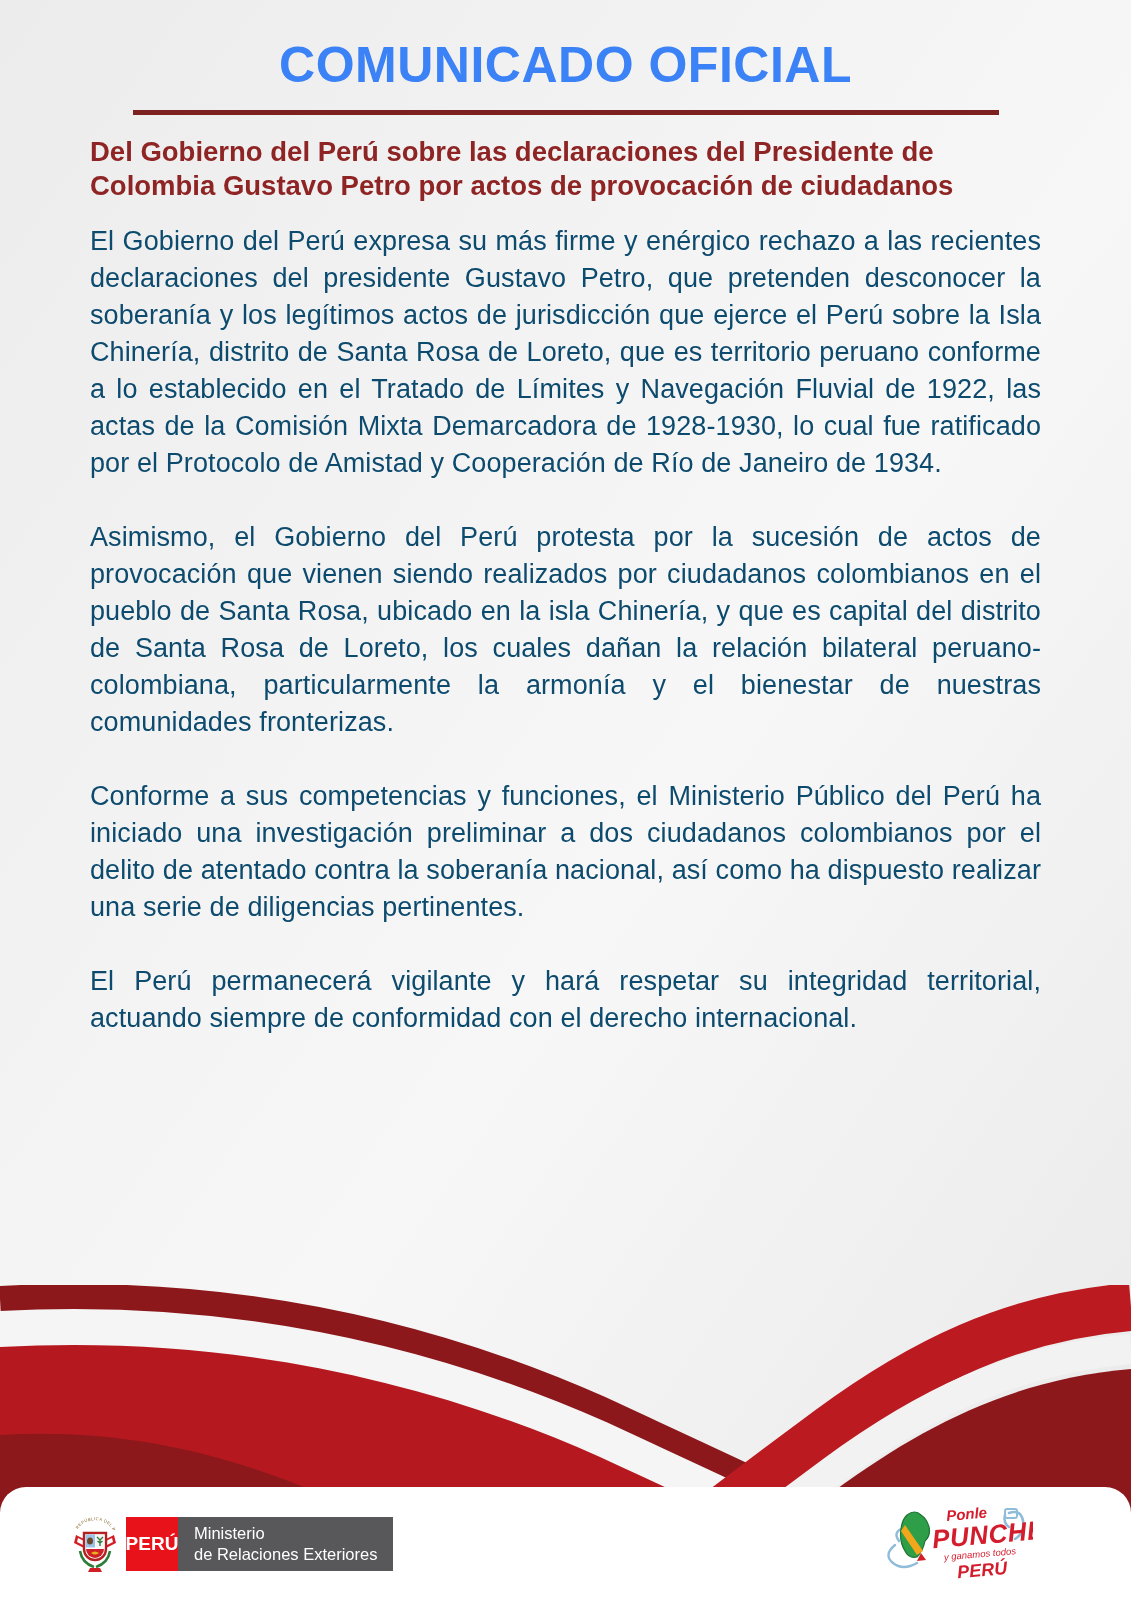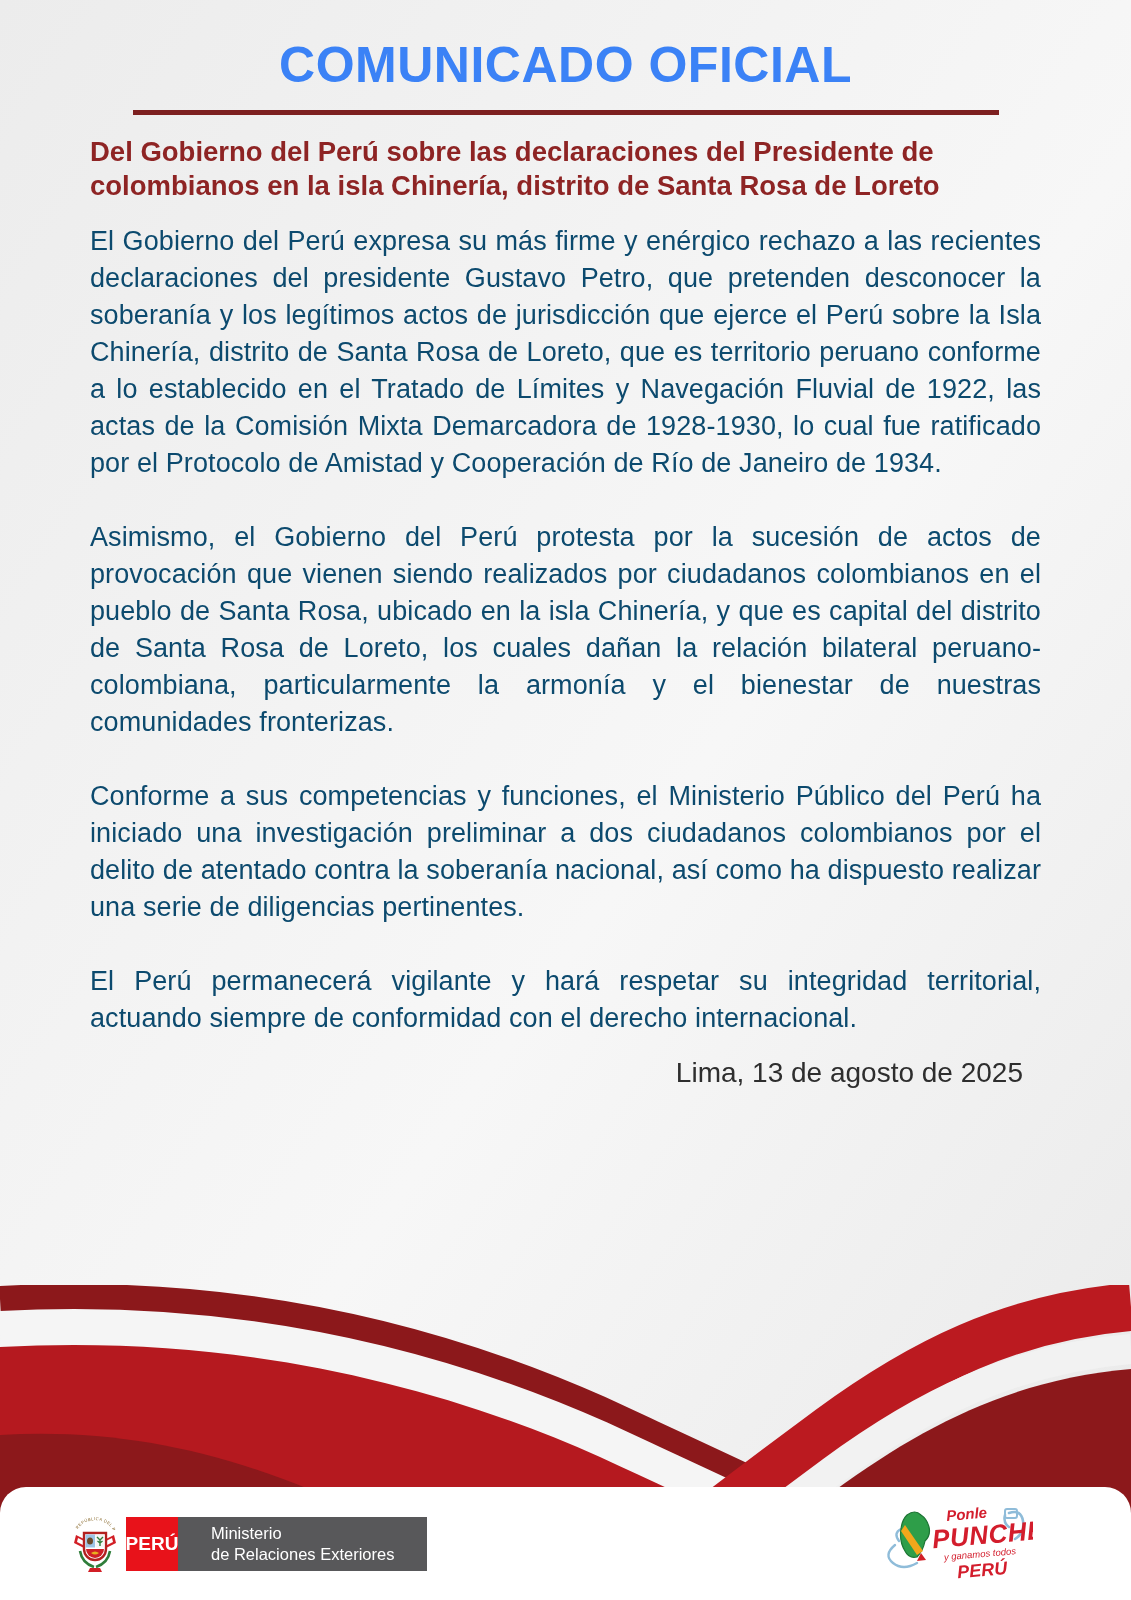--- a/index.html
+++ b/index.html
@@ -38,45 +38,44 @@
   .footer-left{
     position:absolute;left:70px;top:26px;display:flex;align-items:center;
   }
   .coat{width:50px;height:62px;margin-right:6px;}
   .block-red{
     width:52px;height:54px;background:#e8121a;color:#fff;display:flex;
     align-items:center;justify-content:center;font-size:19px;font-weight:700;
   }
   .block-gray{
     height:54px;background:#58585a;color:#fff;display:flex;flex-direction:column;
-    justify-content:center;padding:0 33px;font-size:16.5px;line-height:21px;font-weight:400;
+    justify-content:center;padding:0 16px;font-size:16.5px;line-height:21px;font-weight:400;
   }
   .campaign{position:absolute;right:98px;top:14px;width:152px;height:86px;}
 </style>
 </head>
 <body>
 
 <div class="content">
 
   <h1 class="title">COMUNICADO OFICIAL</h1>
   <div class="title-rule"></div>
 
   <div class="subtitle">
     <span>Del Gobierno del Perú sobre las declaraciones del Presidente de</span>
-    <span>colombianos en la isla Chinería, distrito de Santa Rosa de Loreto</span>
+    <span>Colombia Gustavo Petro por actos de provocación de ciudadanos</span>
   </div>
 
   <div class="bodytext">
     <p>El Gobierno del Perú expresa su más firme y enérgico rechazo a las recientes declaraciones del presidente Gustavo Petro, que pretenden desconocer la soberanía y los legítimos actos de jurisdicción que ejerce el Perú sobre la Isla Chinería, distrito de Santa Rosa de Loreto, que es territorio peruano conforme a lo establecido en el Tratado de Límites y Navegación Fluvial de 1922, las actas de la Comisión Mixta Demarcadora de 1928-1930, lo cual fue ratificado por el Protocolo de Amistad y Cooperación de Río de Janeiro de 1934.</p>
     <p>Asimismo, el Gobierno del Perú protesta por la sucesión de actos de provocación que vienen siendo realizados por ciudadanos colombianos en el pueblo de Santa Rosa, ubicado en la isla Chinería, y que es capital del distrito de Santa Rosa de Loreto, los cuales dañan la relación bilateral peruano-colombiana, particularmente la armonía y el bienestar de nuestras comunidades fronterizas.</p>
     <p>Conforme a sus competencias y funciones, el Ministerio Público del Perú ha iniciado una investigación preliminar a dos ciudadanos colombianos por el delito de atentado contra la soberanía nacional, así como ha dispuesto realizar una serie de diligencias pertinentes.</p>
     <p>El Perú permanecerá vigilante y hará respetar su integridad territorial, actuando siempre de conformidad con el derecho internacional.</p>
   </div>
 
-  <div class="dateline">Lima, 13 de agosto de 2025</div>
 </div>
 
 <svg class="ribbon" viewBox="0 0 1131 315" preserveAspectRatio="none" aria-hidden="true">
 
   <path d="M0,14 C220,2 420,44 600,124 C740,189 860,244 980,304" fill="none" stroke="#8c181b" stroke-width="26"></path>
 
   <path d="M0,44 C220,32 420,74 600,154 C740,219 860,274 980,334" fill="none" stroke="#f5f5f5" stroke-width="36"></path>
 
   <path d="M0,62 C220,50 420,92 600,172 C740,237 860,292 980,352 L1131,430 L1131,620 L0,620 Z" fill="#b5191f"></path>
 

